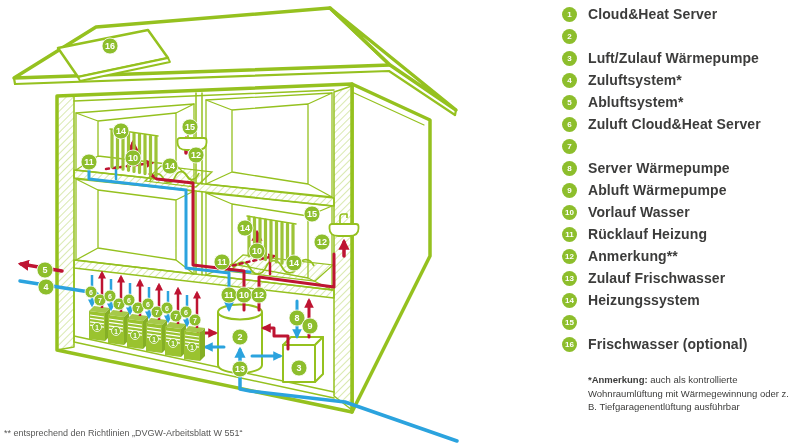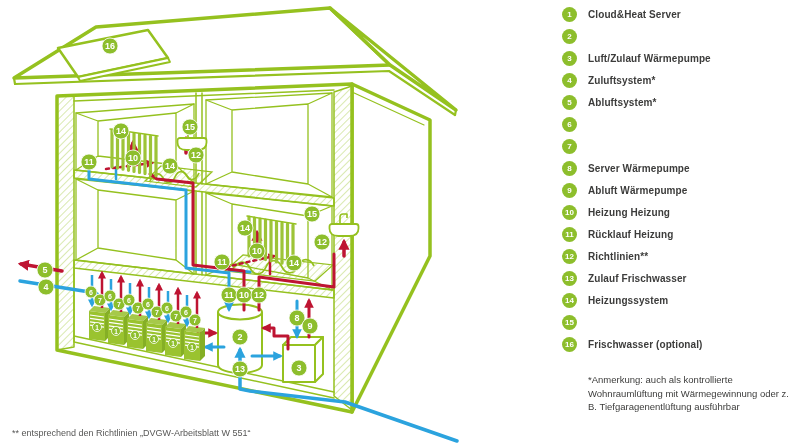--- a/index.html
+++ b/index.html
@@ -5,26 +5,26 @@
   html,body{margin:0;padding:0;background:#ffffff;}
   body{width:800px;height:446px;position:relative;overflow:hidden;
        font-family:"Liberation Sans",sans-serif;color:#3C3C3B;}
   #stage{position:absolute;left:0;top:0;width:800px;height:446px;}
   #diagram{position:absolute;left:0;top:0;}
   .legend{position:absolute;left:562px;top:7px;width:236px;
           display:flex;flex-direction:column;gap:7px;}
   .legend-item{display:flex;align-items:flex-start;gap:11px;}
   .badge{flex:none;width:15px;height:15px;border-radius:50%;background:#8DBE2C;
          color:#fff;font-size:8px;font-weight:bold;line-height:15px;text-align:center;}
-  .legend-label{font-size:10px;font-weight:bold;line-height:11.5px;padding-top:2px;
+  .legend-label{font-size:14px;font-weight:bold;line-height:11.5px;padding-top:2px;
                 letter-spacing:0.1px;}
   .note{margin-left:26px;margin-top:14px;width:202px;font-size:9.5px;
         line-height:13.5px;color:#3C3C3B;}
-  .note b{font-weight:normal;margin-top:13px;}
-  .footnote{position:absolute;left:12px;top:428px;font-size:9px;color:#575756;}
+  .note b{font-weight:bold;margin-top:13px;}
+  .footnote{position:absolute;left:4px;top:428px;font-size:9px;color:#575756;}
 </style>
 </head>
 <body>
 
 <div id="stage">
 
   <svg id="diagram" width="558" height="446" viewBox="0 0 558 446">
     <defs>
       <marker id="mR" viewBox="0 0 10 10" refX="7" refY="5" markerWidth="3.2" markerHeight="3.2" orient="auto-start-reverse">
         <path d="M0,0 L10,5 L0,10 z" fill="#BE1432"></path>
@@ -404,49 +404,50 @@
     <span class="legend-label">Zuluftsystem*</span>
   </div>
 
   <div class="legend-item">
     <span class="badge">5</span>
     <span class="legend-label">Abluftsystem*</span>
   </div>
 
   <div class="legend-item">
     <span class="badge">6</span>
+    <span class="legend-label">Zuluft Cloud&amp;Heat Server</span>
   </div>
 
   <div class="legend-item">
     <span class="badge">7</span>
   </div>
 
   <div class="legend-item">
     <span class="badge">8</span>
     <span class="legend-label">Server Wärmepumpe</span>
   </div>
 
   <div class="legend-item">
     <span class="badge">9</span>
     <span class="legend-label">Abluft Wärmepumpe</span>
   </div>
 
   <div class="legend-item">
     <span class="badge">10</span>
-    <span class="legend-label">Heizung Heizung</span>
+    <span class="legend-label">Vorlauf Wasser</span>
   </div>
 
   <div class="legend-item">
     <span class="badge">11</span>
     <span class="legend-label">Rücklauf Heizung</span>
   </div>
 
   <div class="legend-item">
     <span class="badge">12</span>
-    <span class="legend-label">Richtlinien**</span>
+    <span class="legend-label">Anmerkung**</span>
   </div>
 
   <div class="legend-item">
     <span class="badge">13</span>
     <span class="legend-label">Zulauf Frischwasser</span>
   </div>
 
   <div class="legend-item">
     <span class="badge">14</span>
     <span class="legend-label">Heizungssystem</span>

